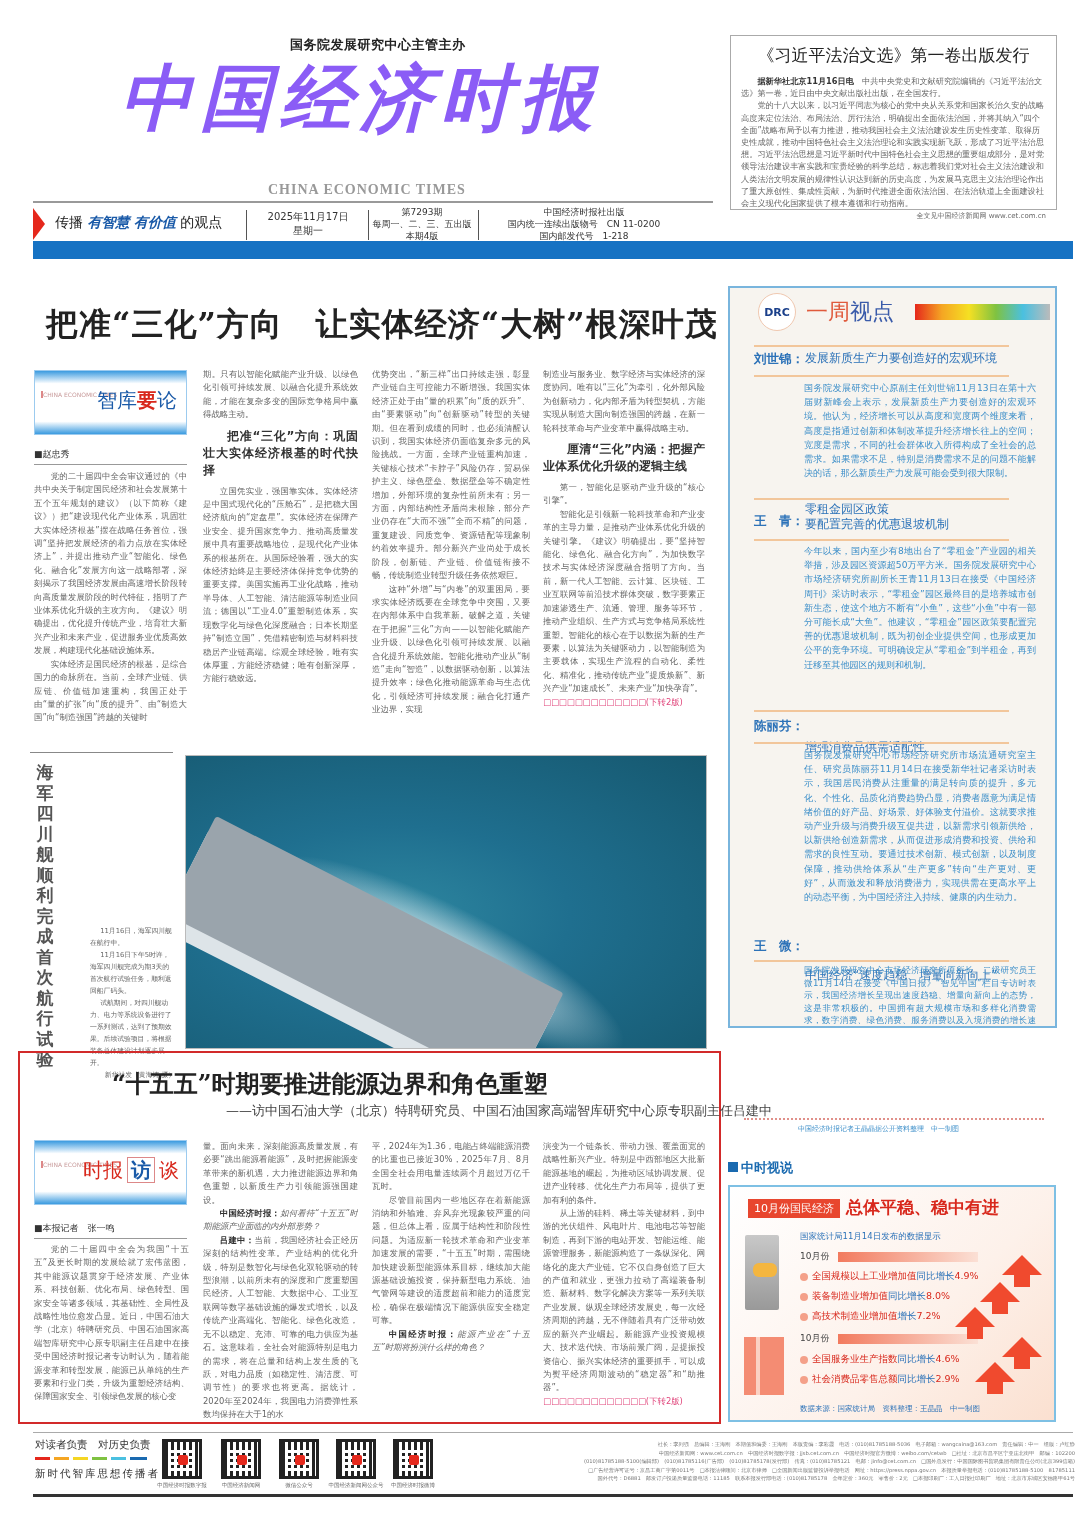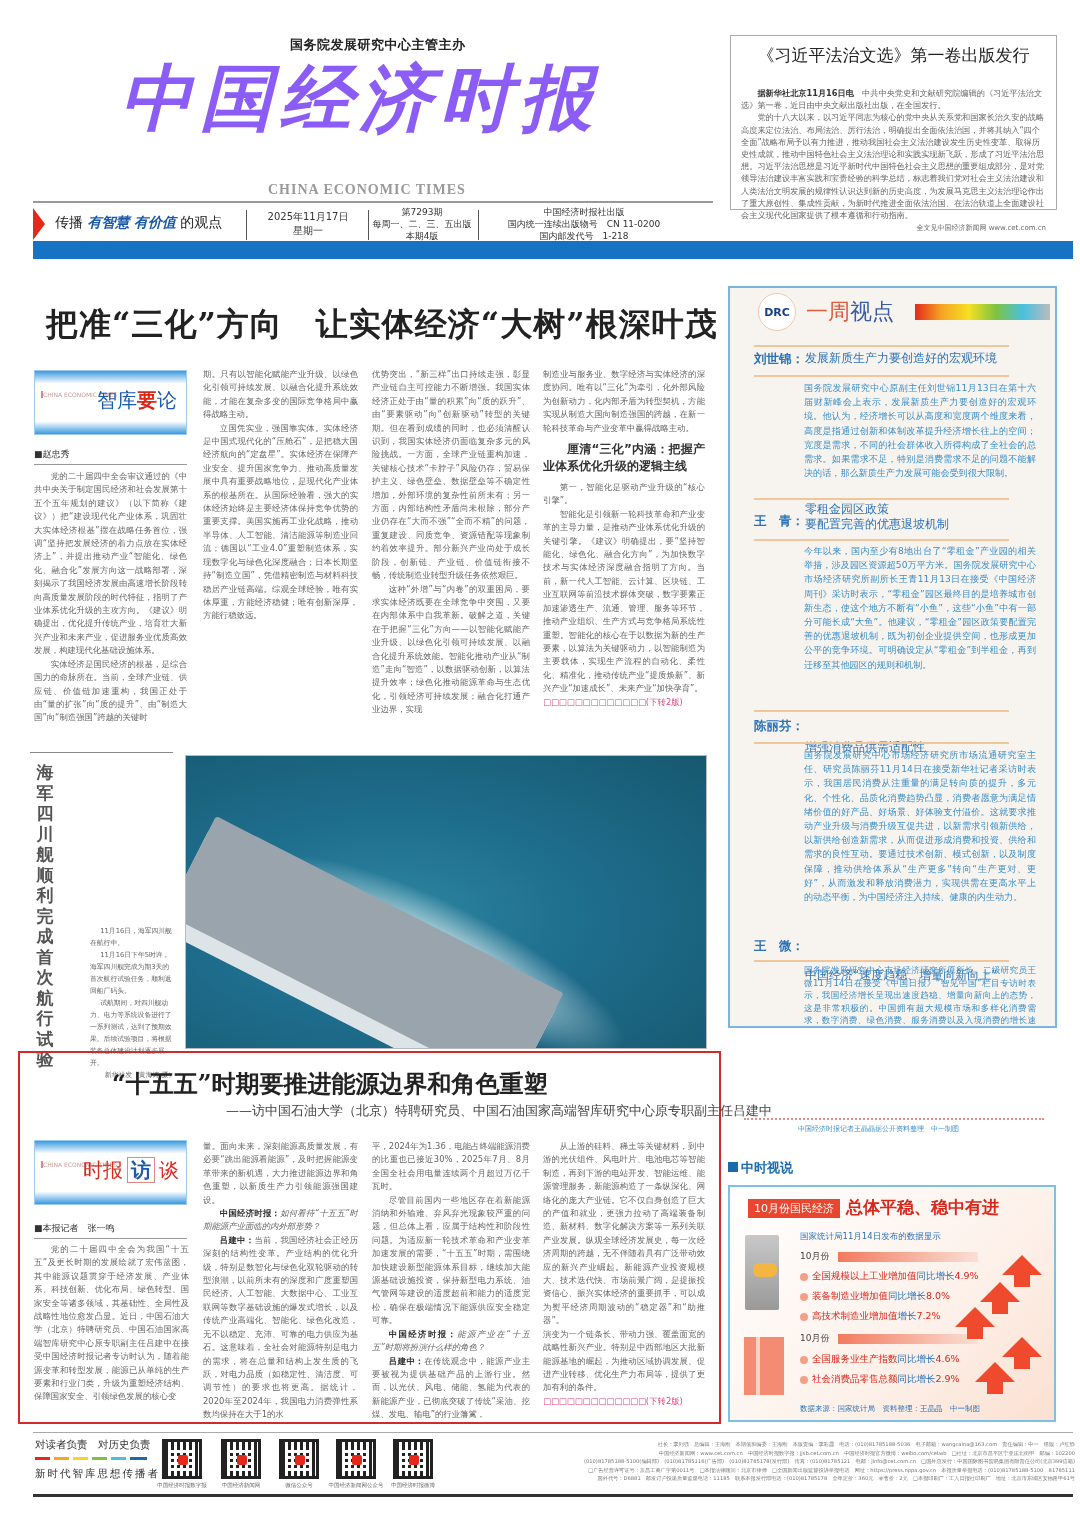--- a/index.html
+++ b/index.html
@@ -11,21 +11,21 @@
 .rule1{left:33px;top:201px;width:680px;height:2px;background:#999}
 .slogan-bar{left:33px;top:206px;width:200px;height:36px}
 .slogan-arrow{position:absolute;left:0;top:2px;width:0;height:0;border-top:16px solid transparent;border-bottom:16px solid transparent;border-left:12px solid #e5281c}
 .slogan{position:absolute;left:22px;top:8px;font-size:14px;color:#222;white-space:nowrap}
 .slogan .hl{color:#1a5aa8;font-style:italic;font-weight:bold;font-family:"DejaVu Serif",serif}
 .vsep{width:1px;height:30px;background:#555;top:210px}
 .infoblk{top:206px;font-size:9px;color:#333;text-align:center;line-height:12px}
 .infoblk.big{font-size:10px}
 .bluebar{left:33px;top:241px;width:1040px;height:18px;background:#1672c3}
 .side-box{left:730px;top:35px;width:327px;height:175px;border:1px solid #aaa;padding:8px 10px}
-.side-title{font-size:17px;color:#222;text-align:center;margin-bottom:20px}
+.side-title{font-size:17px;color:#222;text-align:center;margin-bottom:8px}
 .side-body{font-size:8.2px;color:#666;line-height:12.2px;text-indent:2em}
 .side-body2{font-size:8.2px;color:#666;line-height:12.2px;text-indent:2em}
 .side-credit{font-size:7px;color:#666;text-align:right;margin-top:2px}
 .headline{left:46px;top:303px;font-family:"DejaVu Serif","Liberation Serif",serif;font-size:32px;font-weight:bold;color:#222;letter-spacing:1px;white-space:nowrap}
 .logo-box{width:153px;height:65px;background:linear-gradient(#3b9be0 0%,#fff 20%,#fff 80%,#3b9be0 100%);border:1px solid #9ccbef}
 .logo-small{position:absolute;left:6px;top:20px;font-size:6px;color:#c89b9b;line-height:7px;border-left:2px solid #d88}
 .logo-main{position:absolute;left:62px;top:16px;font-size:20px;color:#1a5aa8}
 .logo-main .r{color:#d8281c;font-weight:bold}
 .byline{font-size:9px;color:#333;border-bottom:1px solid #999;padding-bottom:3px}
 .col{font-size:8.4px;color:#666;line-height:13.4px;text-align:justify;overflow:hidden}
@@ -132,20 +132,21 @@
   <div class="logo-main"><span>智库</span><span class="r">要</span><span>论</span></div>
 </div>
 <div class="abs byline" style="left:34px;top:448px;width:153px">■赵忠秀</div>
 
 <div class="abs col" style="left:34px;top:470px;width:153px;height:272px">
   <p>党的二十届四中全会审议通过的《中共中央关于制定国民经济和社会发展第十五个五年规划的建议》（以下简称《建议》）把“建设现代化产业体系，巩固壮大实体经济根基”摆在战略任务首位，强调“坚持把发展经济的着力点放在实体经济上”，并提出推动产业“智能化、绿色化、融合化”发展方向这一战略部署，深刻揭示了我国经济发展由高速增长阶段转向高质量发展阶段的时代特征，指明了产业体系优化升级的主攻方向。《建议》明确提出，优化提升传统产业，培育壮大新兴产业和未来产业，促进服务业优质高效发展，构建现代化基础设施体系。</p>
   <p>实体经济是国民经济的根基，是综合国力的命脉所在。当前，全球产业链、供应链、价值链加速重构，我国正处于由“量的扩张”向“质的提升”、由“制造大国”向“制造强国”跨越的关键时</p>
 </div>
 <div class="abs col" style="left:203px;top:368px;width:155px;height:380px">
   <p style="text-indent:0">期。只有以智能化赋能产业升级、以绿色化引领可持续发展、以融合化提升系统效能，才能在复杂多变的国际竞争格局中赢得战略主动。</p>
+  <div class="sub">把准“三化”方向：巩固壮大实体经济根基的时代抉择</div>
   <p>立国凭实业，强国靠实体。实体经济是中国式现代化的“压舱石”，是把稳大国经济航向的“定盘星”。实体经济在保障产业安全、提升国家竞争力、推动高质量发展中具有重要战略地位，是现代化产业体系的根基所在。从国际经验看，强大的实体经济始终是主要经济体保持竞争优势的重要支撑。美国实施再工业化战略，推动半导体、人工智能、清洁能源等制造业回流；德国以“工业4.0”重塑制造体系，实现数字化与绿色化深度融合；日本长期坚持“制造立国”，凭借精密制造与材料科技稳居产业链高端。综观全球经验，唯有实体厚重，方能经济稳健；唯有创新深厚，方能行稳致远。</p>
 </div>
 <div class="abs col" style="left:372px;top:368px;width:158px;height:380px">
   <p style="text-indent:0">优势突出，“新三样”出口持续走强，彰显产业链自主可控能力不断增强。我国实体经济正处于由“量的积累”向“质的跃升”、由“要素驱动”向“创新驱动”转型的关键期。但在看到成绩的同时，也必须清醒认识到，我国实体经济仍面临复杂多元的风险挑战。一方面，全球产业链重构加速，关键核心技术“卡脖子”风险仍存，贸易保护主义、绿色壁垒、数据壁垒等不确定性增加，外部环境的复杂性前所未有；另一方面，内部结构性矛盾尚未根除，部分产业仍存在“大而不强”“全而不精”的问题，重复建设、同质竞争、资源错配等现象制约着效率提升。部分新兴产业尚处于成长阶段，创新链、产业链、价值链衔接不畅，传统制造业转型升级任务依然艰巨。</p>
   <p>这种“外增”与“内卷”的双重困局，要求实体经济既要在全球竞争中突围，又要在内部体系中自我革新。破解之道，关键在于把握“三化”方向——以智能化赋能产业升级、以绿色化引领可持续发展、以融合化提升系统效能。智能化推动产业从“制造”走向“智造”，以数据驱动创新，以算法提升效率；绿色化推动能源革命与生态优化，引领经济可持续发展；融合化打通产业边界，实现</p>
 </div>
 <div class="abs col" style="left:543px;top:368px;width:162px;height:380px">
   <p style="text-indent:0">制造业与服务业、数字经济与实体经济的深度协同。唯有以“三化”为牵引，化外部风险为创新动力，化内部矛盾为转型契机，方能实现从制造大国向制造强国的跨越，在新一轮科技革命与产业变革中赢得战略主动。</p>
   <div class="sub">厘清“三化”内涵：把握产业体系优化升级的逻辑主线</div>
   <p>第一，智能化是驱动产业升级的“核心引擎”。</p>
@@ -181,25 +182,24 @@
 </div>
 <div class="abs col" style="left:203px;top:1140px;width:155px;height:278px">
   <p style="text-indent:0">量。面向未来，深刻能源高质量发展，有必要“跳出能源看能源”，及时把握能源变革带来的新机遇，大力推进能源边界和角色重塑，以新质生产力引领能源强国建设。</p>
   <p><span class="q">中国经济时报：</span><span style="font-style:italic">如何看待“十五五”时期能源产业面临的内外部形势？</span></p>
   <p><span class="q">吕建中：</span><span>当前，我国经济社会正经历深刻的结构性变革。产业结构的优化升级，特别是数智化与绿色化双轮驱动的转型浪潮，以前所未有的深度和广度重塑国民经济。人工智能、大数据中心、工业互联网等数字基础设施的爆发式增长，以及传统产业高端化、智能化、绿色化改造，无不以稳定、充沛、可靠的电力供应为基石。这意味着，全社会对能源特别是电力的需求，将在总量和结构上发生质的飞跃，对电力品质（如稳定性、清洁度、可调节性）的要求也将更高。据统计，2020年至2024年，我国电力消费弹性系数均保持在大于1的水</span></p>
 </div>
 <div class="abs col" style="left:372px;top:1140px;width:158px;height:278px">
   <p style="text-indent:0">平，2024年为1.36，电能占终端能源消费的比重也已接近30%，2025年7月、8月全国全社会用电量连续两个月超过万亿千瓦时。</p>
   <p>尽管目前国内一些地区存在着新能源消纳和外输难、弃风弃光现象较严重的问题，但总体上看，应属于结构性和阶段性问题。为适应新一轮技术革命和产业变革加速发展的需要，“十五五”时期，需围绕加快建设新型能源体系目标，继续加大能源基础设施投资，保持新型电力系统、油气管网等建设的适度超前和能力的适度宽松，确保在极端情况下能源供应安全稳定可靠。</p>
   <p><span class="q">中国经济时报：</span><span style="font-style:italic">能源产业在“十五五”时期将扮演什么样的角色？</span></p>
-  <p><span class="q">吕建中：</span><span>在传统观念中，能源产业主要被视为提供基础产品的上游行业。然而，以光伏、风电、储能、氢能为代表的新能源产业，已彻底突破了传统“采油、挖煤、发电、输电”的行业藩篱，</span></p>
 </div>
 <div class="abs col" style="left:543px;top:1140px;width:162px;height:278px">
+  <p style="text-indent:0">演变为一个链条长、带动力强、覆盖面宽的战略性新兴产业。特别是中西部地区大批新能源基地的崛起，为推动区域协调发展、促进产业转移、优化生产力布局等，提供了更加有利的条件。</p>
   <p>从上游的硅料、稀土等关键材料，到中游的光伏组件、风电叶片、电池电芯等智能制造，再到下游的电站开发、智能运维、能源管理服务，新能源构造了一条纵深化、网络化的庞大产业链。它不仅自身创造了巨大的产值和就业，更强力拉动了高端装备制造、新材料、数字化解决方案等一系列关联产业发展。纵观全球经济发展史，每一次经济周期的跨越，无不伴随着具有广泛带动效应的新兴产业崛起。新能源产业投资规模大、技术迭代快、市场前景广阔，是提振投资信心、振兴实体经济的重要抓手，可以成为熨平经济周期波动的“稳定器”和“助推器”。</p>
-  <p style="text-indent:0">演变为一个链条长、带动力强、覆盖面宽的战略性新兴产业。特别是中西部地区大批新能源基地的崛起，为推动区域协调发展、促进产业转移、优化生产力布局等，提供了更加有利的条件。</p>
   <p class="more">□□□□□□□□□□□□□(下转2版)</p>
 </div>
 
 <div class="abs drc-box">
   <div class="drc-head">
     <div class="drc-logo">DRC</div>
     <div class="drc-title"><span>一周</span><span class="b">视点</span></div>
     <div class="rainbow"></div>
   </div>
 

